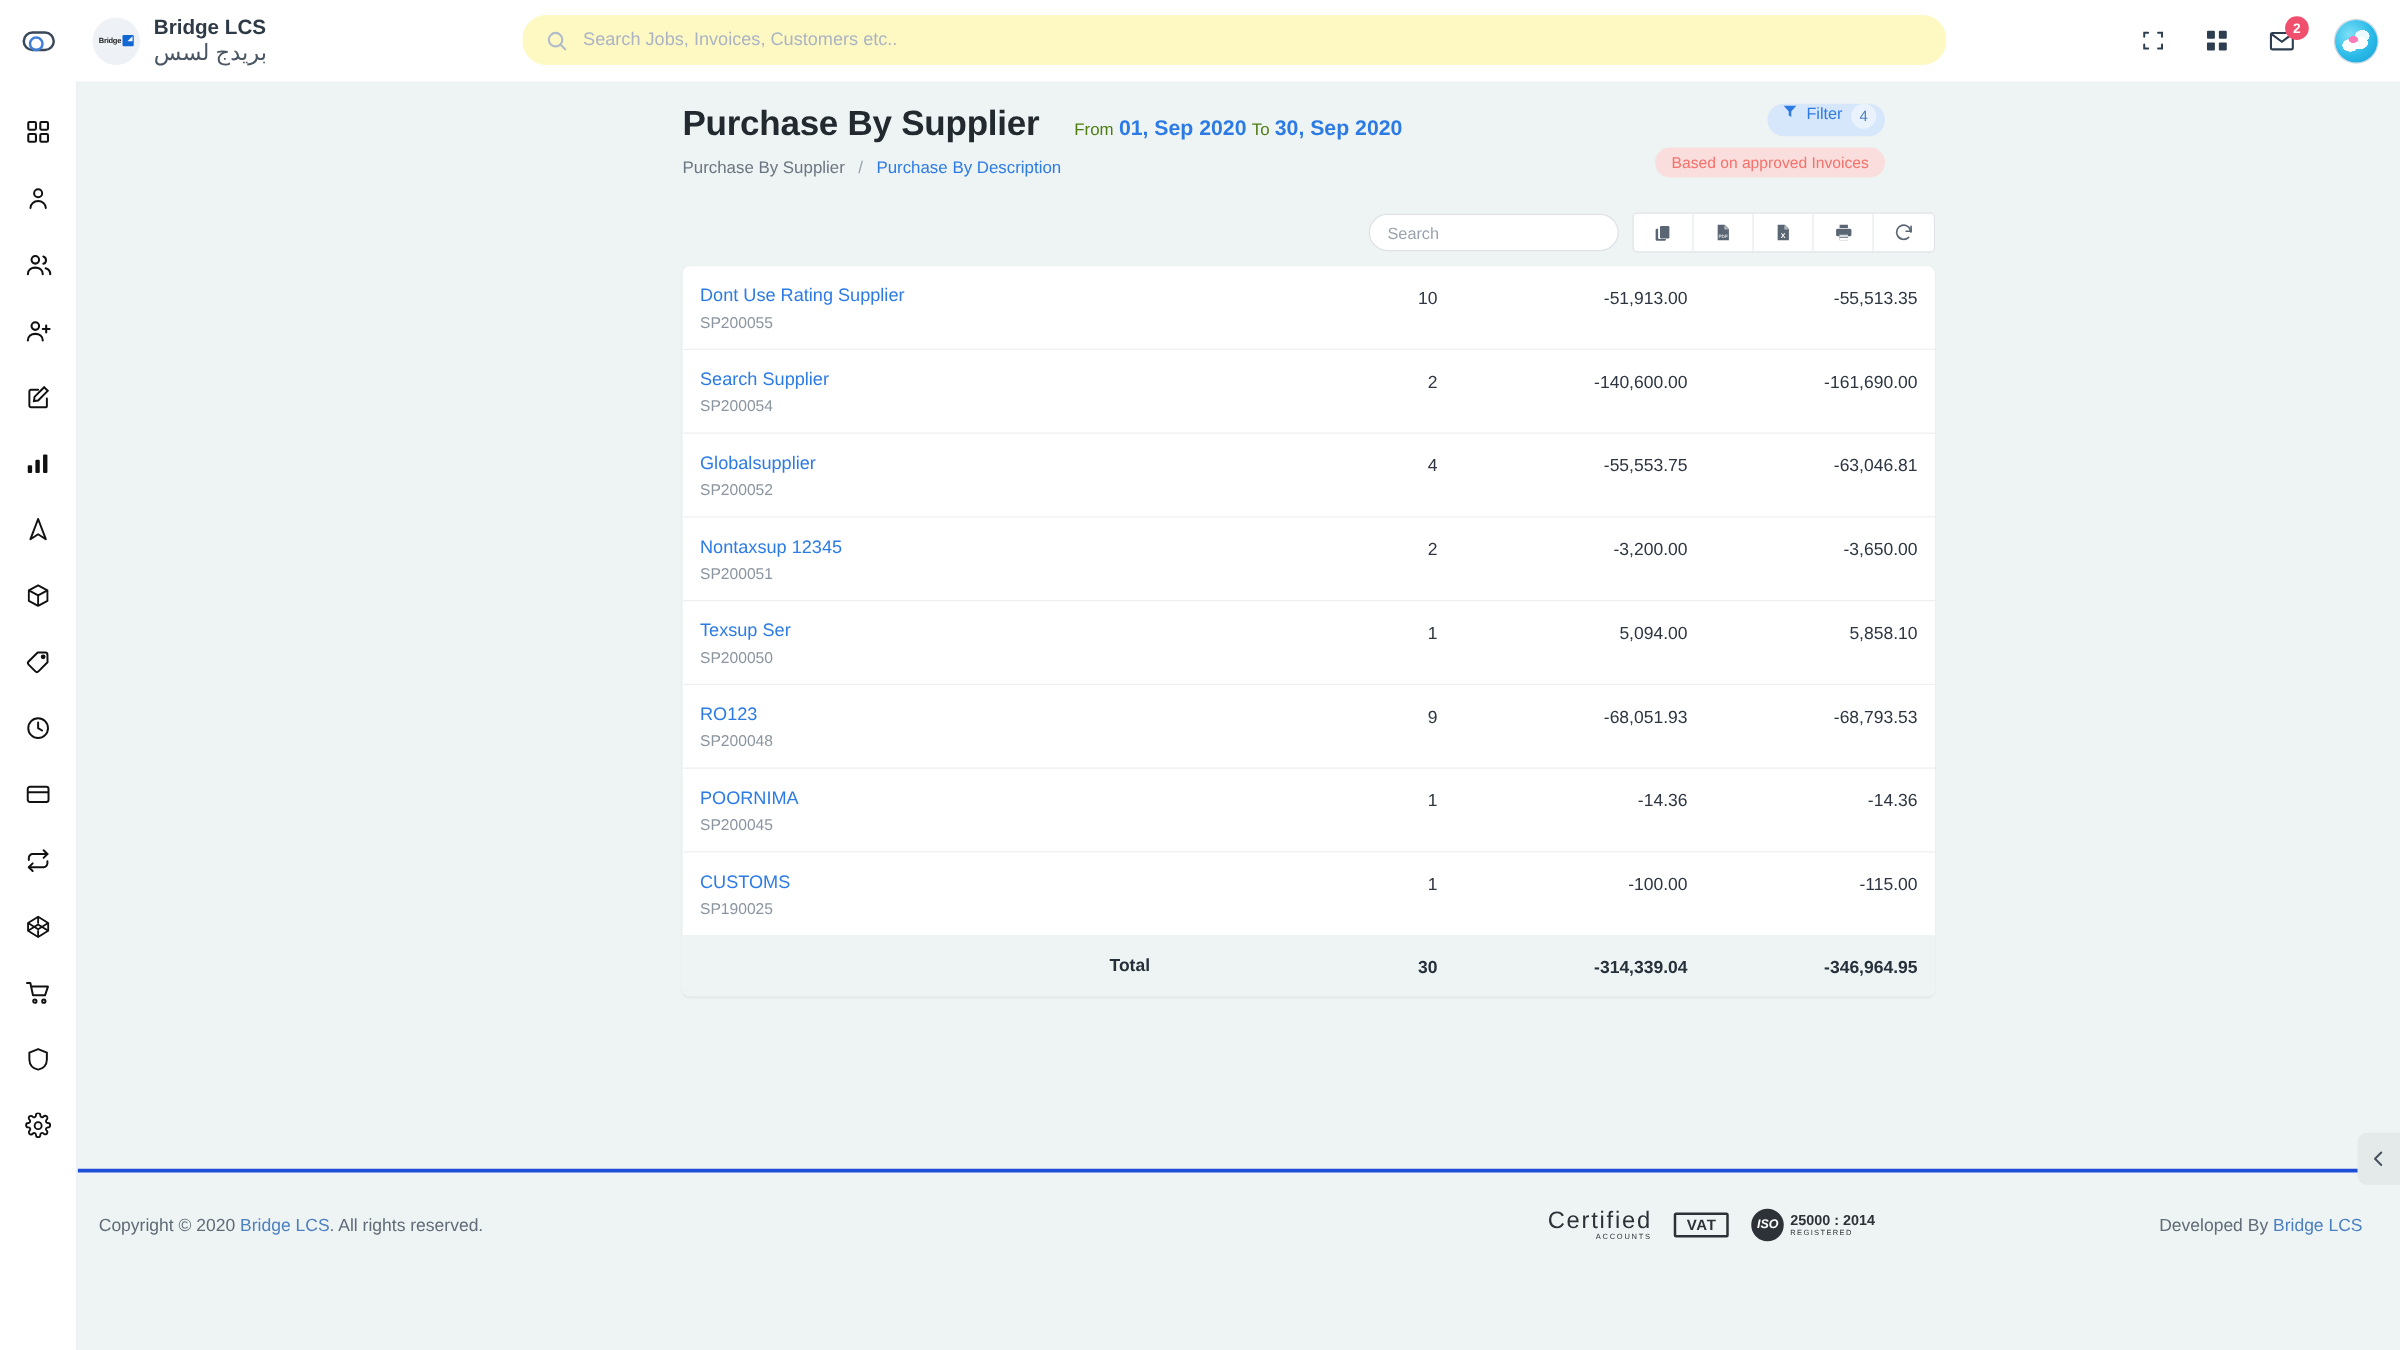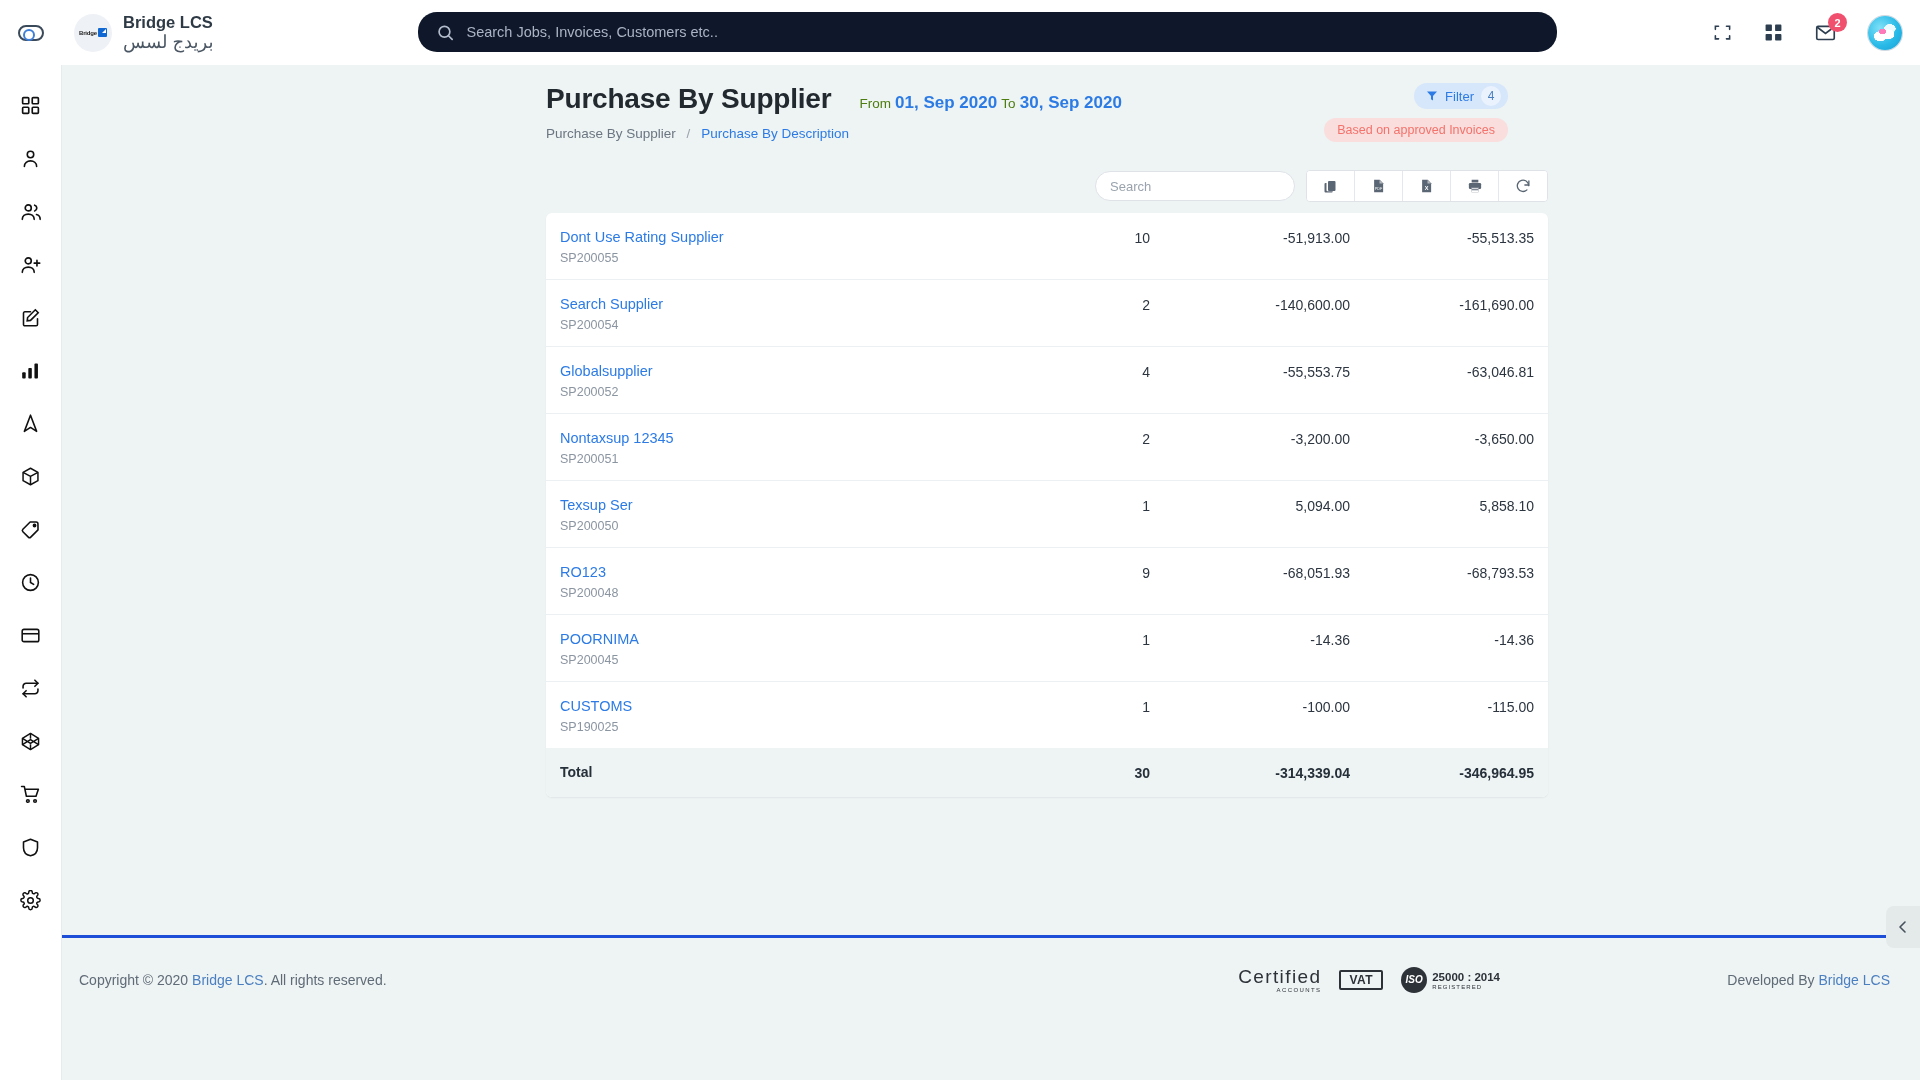--- a/index.html
+++ b/index.html
@@ -52,21 +52,21 @@
     content:""; position:absolute; right:1px; top:1px;
     border-left:4px solid transparent; border-bottom:4px solid #fff;
   }
   .brand-text { line-height: 1.15; }
   .brand-name { font-size: 16.5px; font-weight: bold; color: #2e3a45; }
   .brand-sub { font-size: 18px; color: #4a5663; direction: rtl; }
 
   .searchbox {
     position: absolute; left: 418px; top: 12px;
     width: 1139px; height: 40px;
-    background: #0f172a; border-radius: 19px;
+    background: #fef9c3; border-radius: 19px;
     display: flex; align-items: center; gap: 12px;
     padding: 0 18px;
   }
   .search-input {
     border: 0; outline: none; background: transparent;
     font-size: 14.5px; color: #7a8699; width: 100%;
     font-family: "Liberation Sans", sans-serif;
   }
   .search-input::placeholder { color: #aab4c4; }
 
@@ -135,21 +135,21 @@
   .crumbs a { color: #2c7be5; text-decoration: none; cursor: pointer; }
   .crumbs .sep { margin: 0 7px; color: #9aa3ad; }
 
   .filter-wrap {
     position: absolute; right: 412px; top: 18px;
     display: flex; flex-direction: column; align-items: flex-end; gap: 9px;
   }
   .filter-btn {
     background: #d6e6fb; color: #2c7be5;
     border-radius: 16px; height: 26px; padding: 0 7px 0 12px;
-    display: flex; align-items: center; gap: 7px;
+    display: flex; align-items: flex-start; gap: 7px;
     font-size: 13px; cursor: pointer; border: 0;
     font-family: "Liberation Sans", sans-serif;
   }
   .filter-count {
     background: #eaf2fd; border-radius: 50%;
     min-width: 20px; height: 20px; font-size: 12px;
     display: flex; align-items: center; justify-content: center;
     color: #4a7fc1;
   }
   .approved-badge {
@@ -200,21 +200,21 @@
   }
   .trow:last-of-type { border-bottom: 0; }
   .sup-name { color: #2c7be5; font-size: 14.5px; cursor: pointer; }
   .sup-code { color: #8b95a1; font-size: 12.5px; margin-top: 6px; }
   .num { font-size: 14px; color: #2c3540; padding-top: 1px; }
 
   .trow-total {
     display: flex; padding: 16px 14px;
     background: #eef3f3; font-weight: bold;
   }
-  .trow-total .num, .trow-total .lbl { font-size: 14px; color: #26303a; font-weight: bold; }
+  .trow-total .num, .trow-total .lbl { font-size: 14px; color: #26303a; font-weight: bold; text-align: right; }
 
   
   .footer {
     position: absolute; left: 62px; top: 935px;
     width: 1858px; height: 86px;
     border-top: 3px solid #1d4ed8;
     display: flex; align-items: center;
     font-size: 14px; color: #5f6b77;
   }
   .foot-left { margin-left: 17px; width: 560px; }

